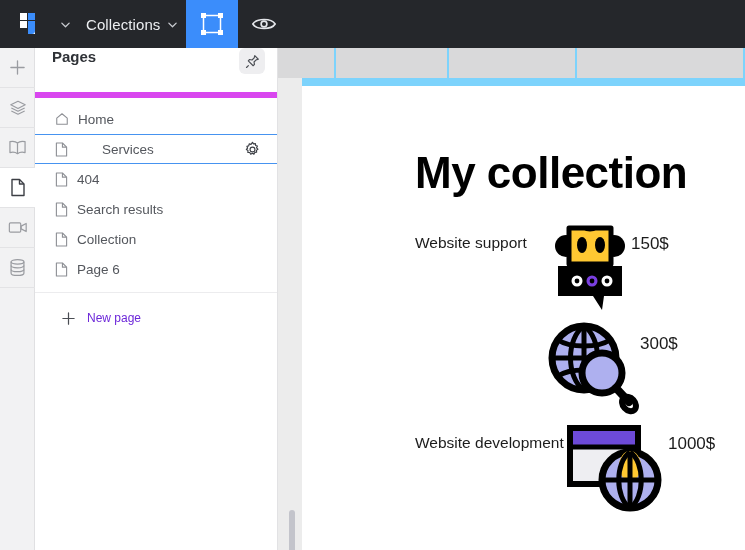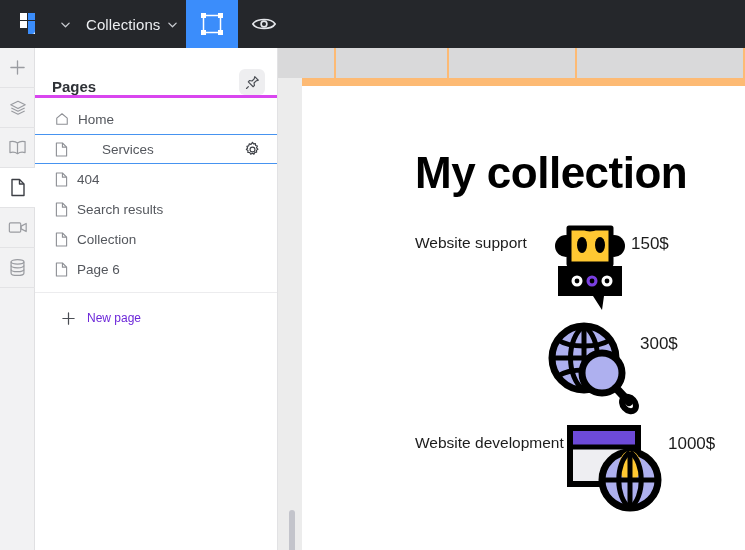--- a/index.html
+++ b/index.html
@@ -45,22 +45,22 @@
     border-bottom: 1px solid #e3e3e5; color: #9a9ca1;
   }
   .rail-btn.active { background: #ffffff; color: #3c3f45; }
 
   
   .panel {
     position: absolute; left: 35px; top: 48px; width: 243px; height: 502px;
     background: #ffffff; border-right: 1px solid #e2e2e4;
   }
   .panel-head {
-    height: 50px; display: flex; align-items: flex-end;
-    padding: 0 12px 0 17px; border-bottom: 3px solid #d946ef; gap: 8px;
+    height: 50px; display: flex; align-items: flex-start;
+    padding: 0 12px 0 17px; border-bottom: 6px solid #d946ef; gap: 8px;
   }
   .panel-title { font-size: 15px; color: #2f3237; font-weight: 600; flex: 1; }
   .pin-btn {
     width: 26px; height: 26px; border-radius: 6px; background: #eeeef0;
     display: flex; align-items: center; justify-content: center; color: #4c4f55;
   }
   .page-list { padding-top: 6px; }
   .page-row {
     height: 30px; display: flex; align-items: center;
     padding: 0 16px 0 20px; gap: 9px; position: relative;
@@ -77,21 +77,21 @@
   .newpage {
     height: 38px; display: flex; align-items: center; gap: 11px;
     padding-left: 26px; margin-top: 6px;
   }
   .newpage .nlabel { font-size: 12px; color: #6d28d9; text-align: center; }
   .newpage .plus { color: #4a4d53; display: flex; align-items: center; }
 
   
   .canvas-wrap {
     position: absolute; left: 278px; top: 48px; width: 467px; height: 502px;
-    background: #fdba74;
+    background: #7dd3fc;
   }
   .ruler { position: absolute; left: 0; top: 0; width: 467px; height: 30px; display: flex; }
   .ruler-seg { background: #d9d9da; height: 30px; margin-right: 2px; }
   .page-surface {
     position: absolute; left: 24px; top: 38px; width: 443px; height: 464px;
     background: #ffffff;
   }
   .doc-title {
     font-size: 44px; font-weight: 700; color: #000; letter-spacing: -.5px;
     margin: 62px 0 0 113px; font-family: "Liberation Sans", sans-serif;

